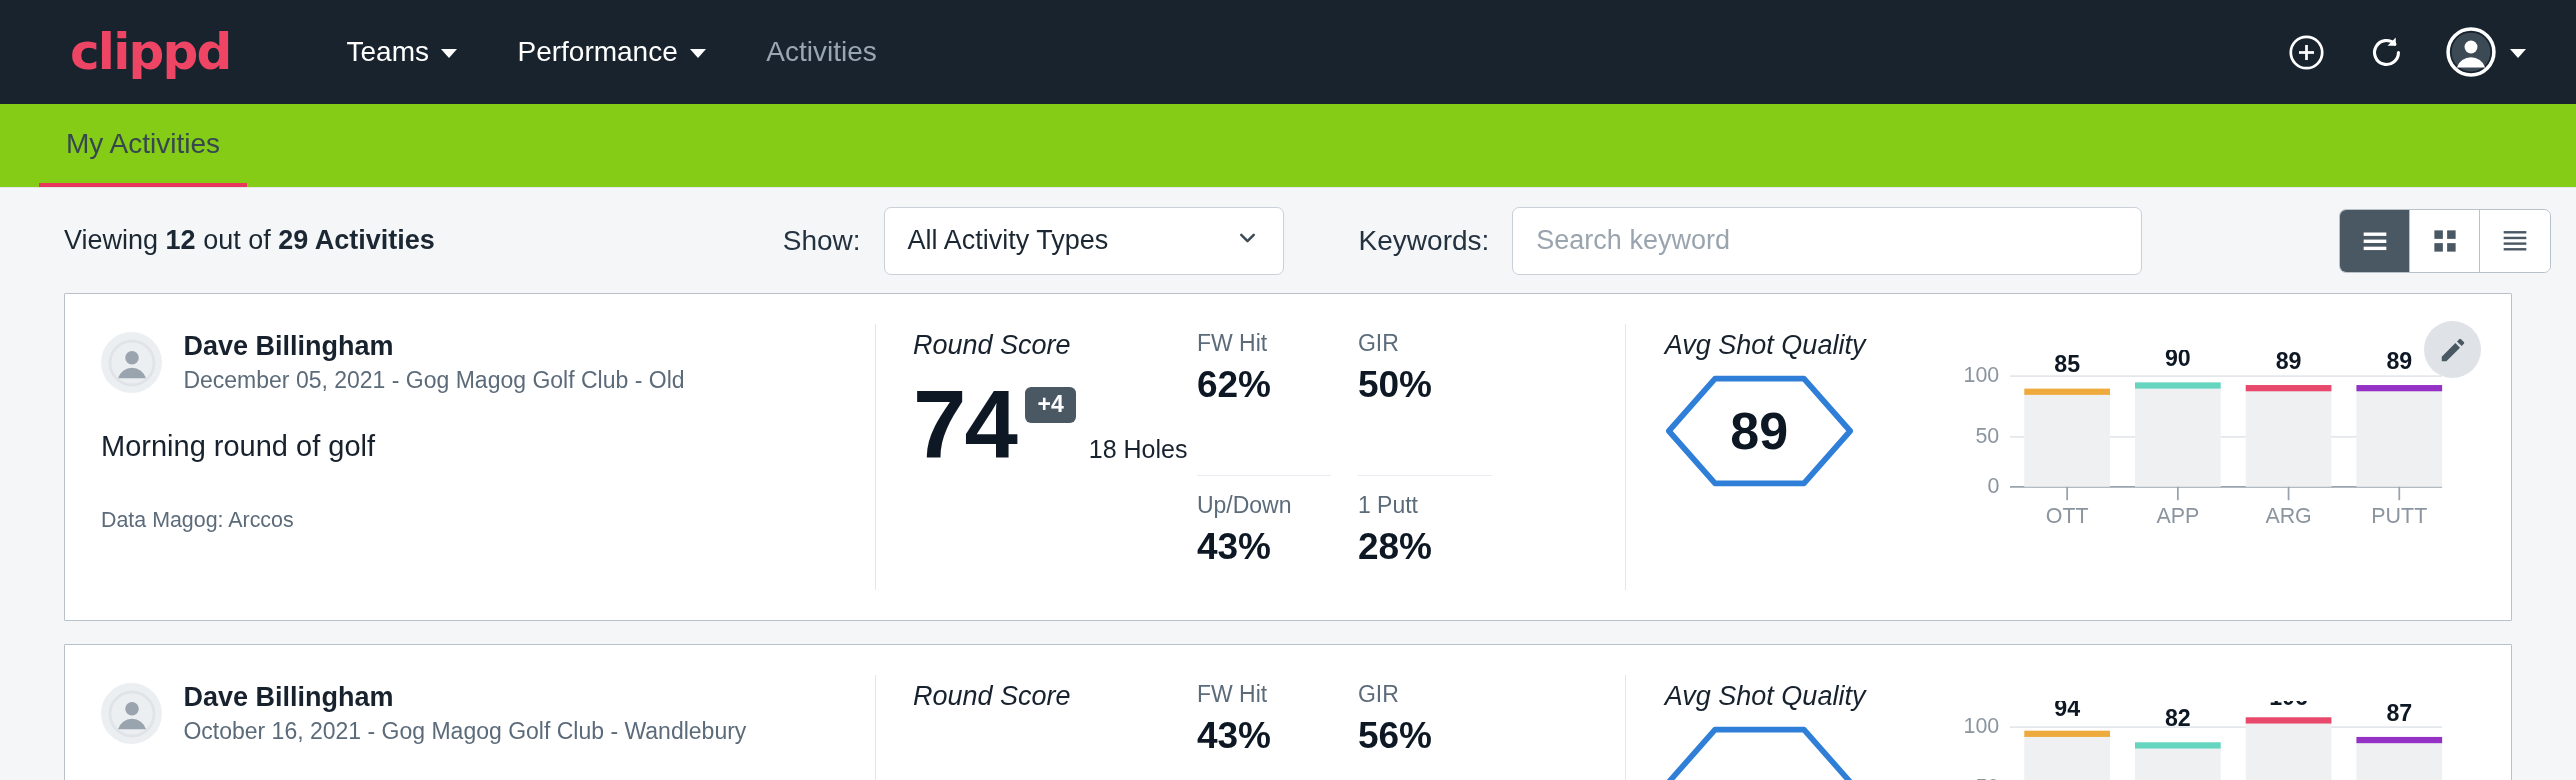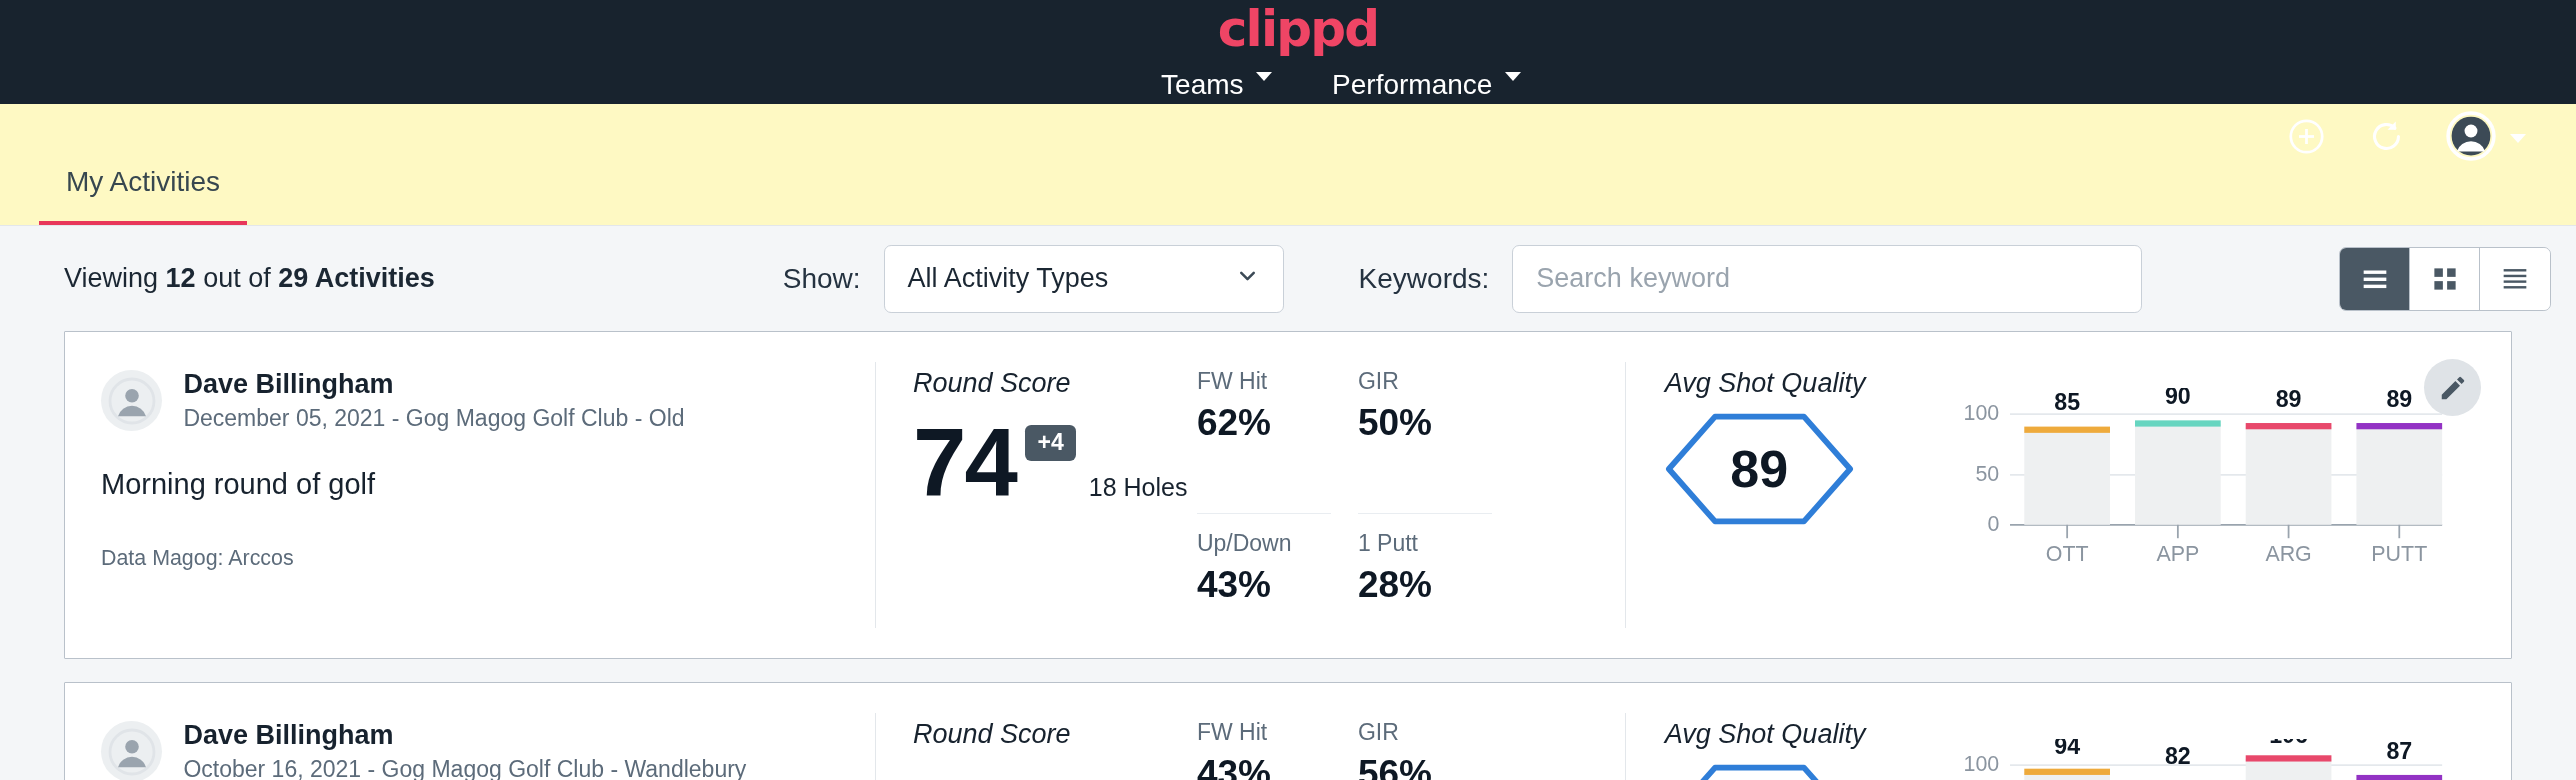--- a/index.html
+++ b/index.html
@@ -10,32 +10,31 @@
     overflow: hidden;
   }
 
   
   .appbar {
     height: 104px;
     background: #18232e;
     display: flex;
     align-items: center;
     padding: 0 50px 0 70px;
-    flex-direction: column;
   }
   .logo {
     font-size: 50px;
     font-weight: bold;
     color: #ef4565;
     letter-spacing: -1.8px;
     font-family: "DejaVu Sans", sans-serif;
   }
   .nav { display: flex; align-items: center; margin-left: 86px; gap: 0; }
   .nav-item {
-    display: flex; gap: 12.5px;
+    display: flex; align-items: center; gap: 12.5px;
     padding: 10.7px 30px;
     font-size: 28px;
     color: #ffffff;
     cursor: pointer;
     white-space: nowrap;
   }
   .nav-item.muted { color: #9aa6b2; }
   .chev {
     width: 0; height: 0;
     border-left: 8px solid transparent;
@@ -45,22 +44,22 @@
   }
   .appbar-right {
     margin-left: auto;
     display: flex; align-items: center; gap: 39px;
   }
   .icon-btn { cursor: pointer; display: flex; align-items: center; justify-content: center; }
   .avatar-wrap { display: flex; align-items: center; gap: 14.3px; cursor: pointer; }
 
   
   .tabbar {
-    height: 122px;
-    background: #fef9c3;
+    height: 84px;
+    background: #84cc16;
     display: flex;
     align-items: flex-end;
     padding-left: 39px;
     border-bottom: 0.9px solid #e3e7eb;
   }
   .tab {
     padding: 0 27px 23px 27px;
     font-size: 28px;
     color: #37474f;
     border-bottom: 4.5px solid transparent;
@@ -194,20 +193,23 @@
 
   <div class="nav">
     <div class="nav-item">
       <span>Teams</span>
       <span class="chev"></span>
     </div>
     <div class="nav-item">
       <span>Performance</span>
       <span class="chev"></span>
     </div>
+    <div class="nav-item muted">
+      <span>Activities</span>
+    </div>
   </div>
 
   <div class="appbar-right">
     <div class="icon-btn">
       <svg width="41" height="41" viewBox="0 0 24 24" fill="none" stroke="#ffffff" stroke-width="1.6">
         <circle cx="12" cy="12" r="9.2"></circle>
         <line x1="12" y1="7.6" x2="12" y2="16.4"></line>
         <line x1="7.6" y1="12" x2="16.4" y2="12"></line>
       </svg>
     </div>

